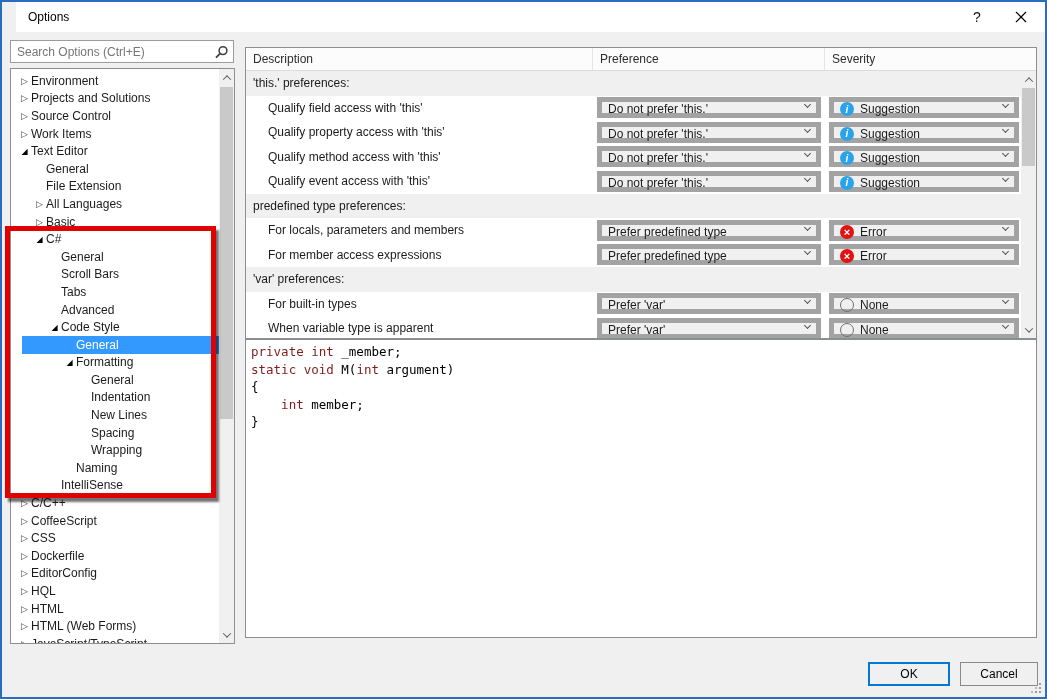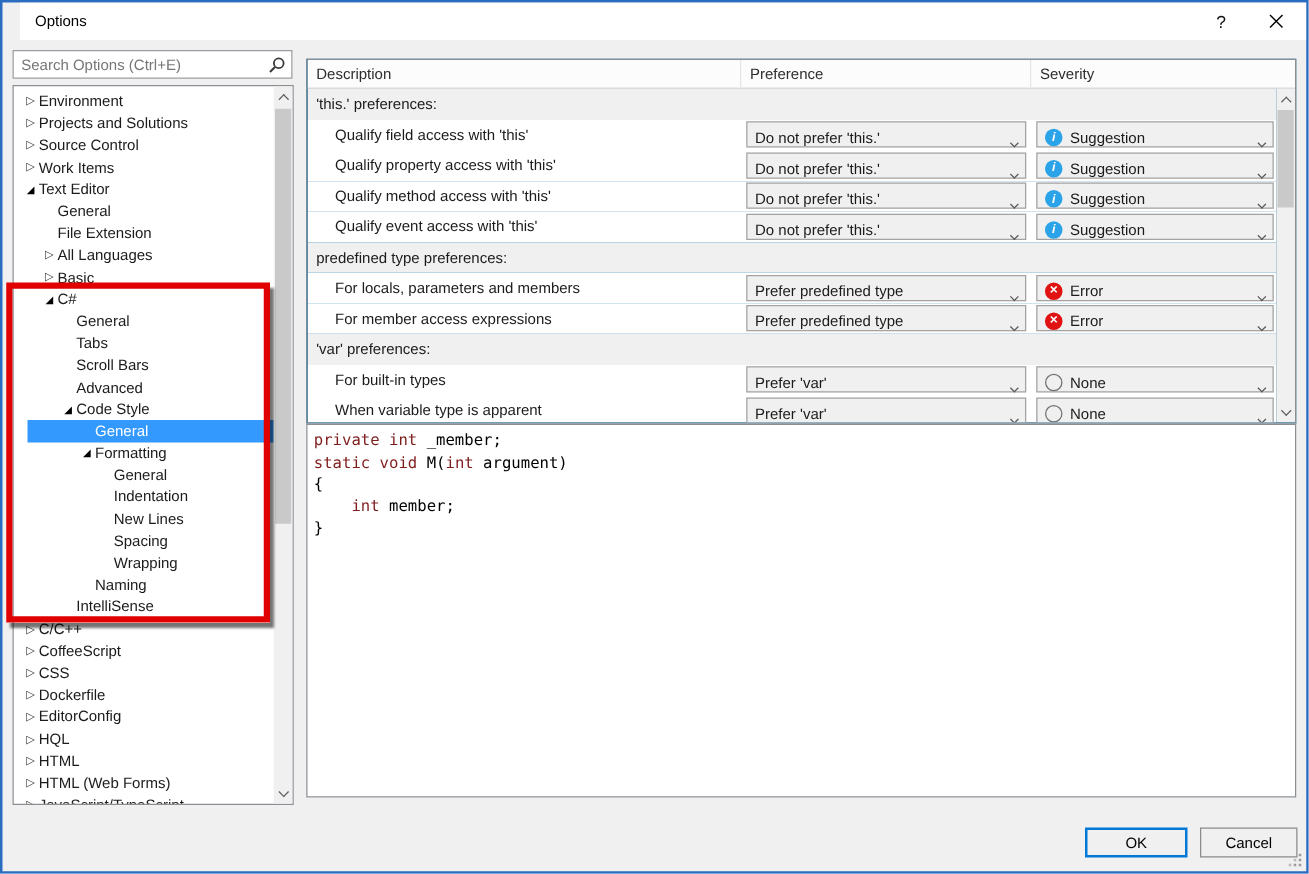--- a/index.html
+++ b/index.html
@@ -49,36 +49,36 @@
   .grid-thumb { top:17px; height:78px; }
 
   
   .red-box {
     position:absolute; left:3px; top:224px; width:211px; height:272px;
     border:5px solid #e10000; box-shadow:3px 4px 2px rgba(0,0,0,0.55);
     z-index:20; pointer-events:none;
   }
 
   
-  .grid-panel { position:absolute; left:243px; top:45px; width:792px; height:292px; background:#0369a1; border:1px solid #8b8f94; overflow:hidden; }
+  .grid-panel { position:absolute; left:243px; top:45px; width:792px; height:292px; background:#86efac; border:1px solid #8b8f94; overflow:hidden; }
   .grid-header { display:flex; height:23px; background:#fcfcfc; border-bottom:1px solid #dcdcdc; font-size:12px; color:#2d2d2d; }
   .gh-cell { line-height:22px; padding-left:7px; border-right:1px solid #e5e5e5; }
   .gh-desc { width:347px; }
   .gh-pref { width:232px; }
   .gh-sev { flex:1; border-right:none; }
   .grid-body { position:absolute; left:0; top:23px; right:15px; bottom:0; overflow:hidden; }
   .grid-row { display:flex; align-items:center; height:24.5px; font-size:12px; color:#1b1b1b; background:#fff; }
   .grid-row.section { background:#f0f0f0; }
   .grid-row.section .sec-label { padding-left:7px; }
   .c-desc { width:347px; flex:none; padding-left:22px; white-space:nowrap; overflow:hidden; }
   .c-pref { width:232px; flex:none; display:flex; }
   .c-sev { flex:1; display:flex; }
   .dropdown {
-    height:21px; margin-left:4px; background:#f0f0f0; border:1px solid #a3a3a3;
-    display:flex; align-items:flex-end; padding:0 6px; font-size:12px; color:#1b1b1b; cursor:default; white-space:nowrap;
+    height:21px; margin-left:4px; background:#f0f0f0; border:5px solid #a3a3a3;
+    display:flex; align-items:flex-start; padding:0 6px; font-size:12px; color:#1b1b1b; cursor:default; white-space:nowrap;
   }
   .dd-pref { width:224px; }
   .dd-sev { width:190px; }
   .chev { margin-left:auto; width:5px; height:5px; border-right:1px solid #555; border-bottom:1px solid #555; transform:rotate(45deg); flex:none; }
   .sev-icon { width:14px; height:14px; border-radius:50%; margin-right:6px; flex:none; display:flex; align-items:center; justify-content:center; }
   .sev-info { background:#2ba3e8; color:#fff; font-size:10px; font-weight:bold; font-style:italic; }
   .sev-error { background:#e01212; color:#fff; font-size:11px; font-weight:bold; }
   .sev-error span { transform:translateY(-0.5px); }
   .sev-none { border:1px solid #707070; background:transparent; }
   .grid-scroll { top:23px; bottom:0; }
@@ -162,25 +162,25 @@
         <div class="tree-item" style="padding-left: 22px;">
           <span class="tree-arrow expanded">◢</span>
           <span>C#</span>
         </div>
         <div class="tree-item" style="padding-left: 37px;">
           <span class="tree-arrow leaf"></span>
           <span>General</span>
         </div>
         <div class="tree-item" style="padding-left: 37px;">
           <span class="tree-arrow leaf"></span>
+          <span>Scroll Bars</span>
+        </div>
+        <div class="tree-item" style="padding-left: 37px;">
+          <span class="tree-arrow leaf"></span>
           <span>Tabs</span>
-        </div>
-        <div class="tree-item" style="padding-left: 37px;">
-          <span class="tree-arrow leaf"></span>
-          <span>Scroll Bars</span>
         </div>
         <div class="tree-item" style="padding-left: 37px;">
           <span class="tree-arrow leaf"></span>
           <span>Advanced</span>
         </div>
         <div class="tree-item" style="padding-left: 37px;">
           <span class="tree-arrow expanded">◢</span>
           <span>Code Style</span>
         </div>
         <div class="tree-item selected" style="margin-left: 11px; padding-left: 41px;">

